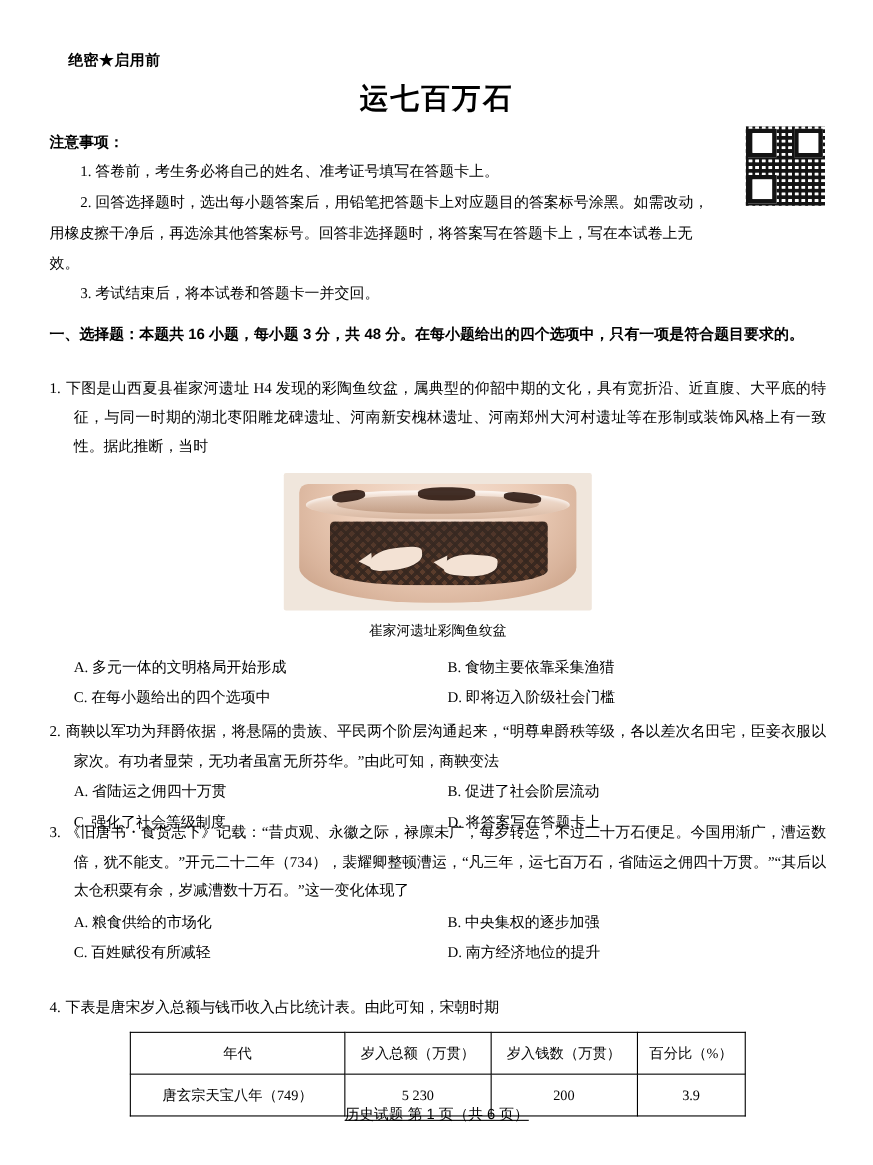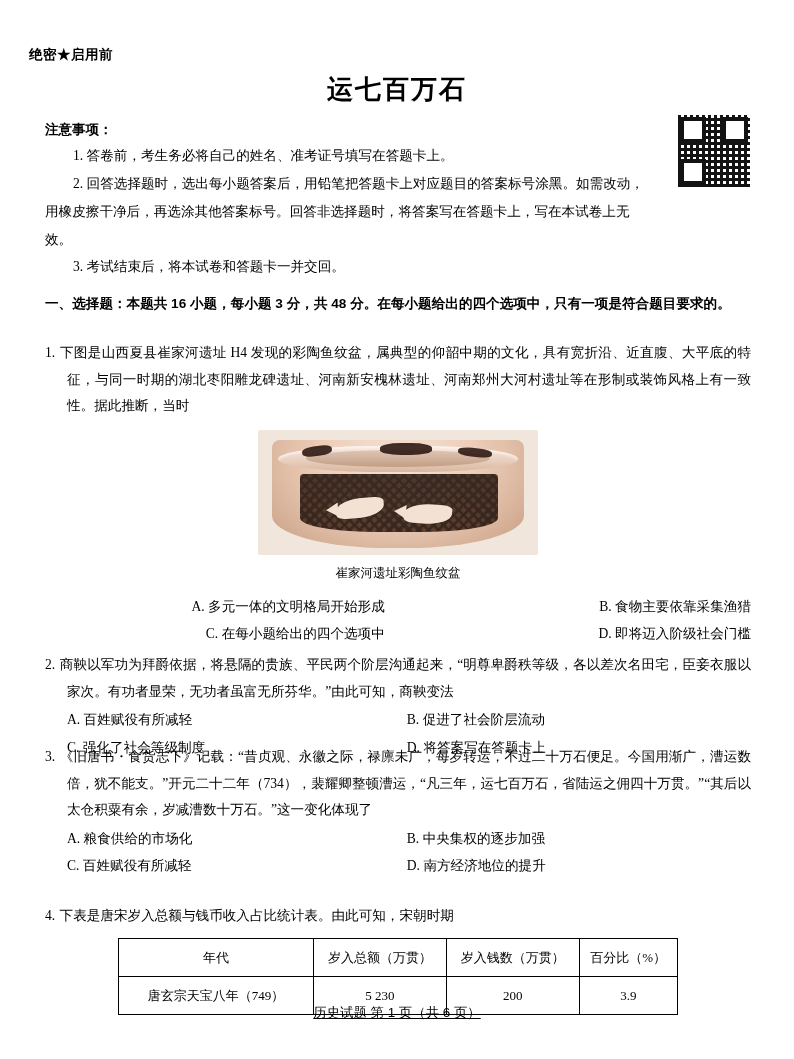--- a/index.html
+++ b/index.html
@@ -16,21 +16,21 @@
     overflow: hidden;
   }
   .page {
     position: relative;
     width: 794px;
     height: 1059px;
     padding: 0;
   }
   .secret-line {
     position: absolute;
-    left: 29px;
+    left: 62px;
     top: 46px;
     font-family: Liberation Serif, serif;
     font-weight: bold;
     font-size: 13.5px;
     letter-spacing: 0.5px;
   }
   .doc-title {
     position: absolute;
     left: 0;
     right: 0;
@@ -221,21 +221,21 @@
     opacity: 0.9;
   }
   .dark-patch.p1 { left: 30px; top: 6px; width: 30px; height: 10px; border-radius: 40%; transform: rotate(-8deg); }
   .dark-patch.p2 { left: 108px; top: 3px; width: 52px; height: 12px; border-radius: 40%; }
   .dark-patch.p3 { left: 186px; top: 8px; width: 34px; height: 9px; border-radius: 40%; transform: rotate(6deg); }
   .fig-caption {
     margin-top: 6px;
     font-size: 12.5px;
     text-align: center;
   }
-  #q1 .options { margin-top: 9px; text-align: right; }
+  #q1 .options { margin-top: 9px; }
 
   
   #q2 { top: 652px; }
   #q3 { top: 744px; }
   #q4 { top: 903px; }
 
   
   .data-table {
     border-collapse: collapse;
     margin: 8px auto 0;
@@ -319,21 +319,21 @@
     </div>
   </div>
 
   <div class="q" id="q2">
     <p class="stem indent-block">
       <span class="num">2.</span>
       <span>商鞅以军功为拜爵依据，将悬隔的贵族、平民两个阶层沟通起来，“明尊卑爵秩等级，各以差次名田宅，臣妾衣服以家次。有功者显荣，无功者虽富无所芬华。”由此可知，商鞅变法</span>
     </p>
     <div class="options">
       <div class="opt-row">
-        <div class="opt opt-a">A. 百姓赋役有所减轻</div>
+        <div class="opt opt-a">A. 省陆运之佣四十万贯</div>
         <div class="opt opt-b">B. 促进了社会阶层流动</div>
       </div>
       <div class="opt-row">
         <div class="opt opt-c">C. 强化了社会等级制度</div>
         <div class="opt opt-d">D. 将答案写在答题卡上</div>
       </div>
     </div>
   </div>
 
   <div class="q" id="q3">

